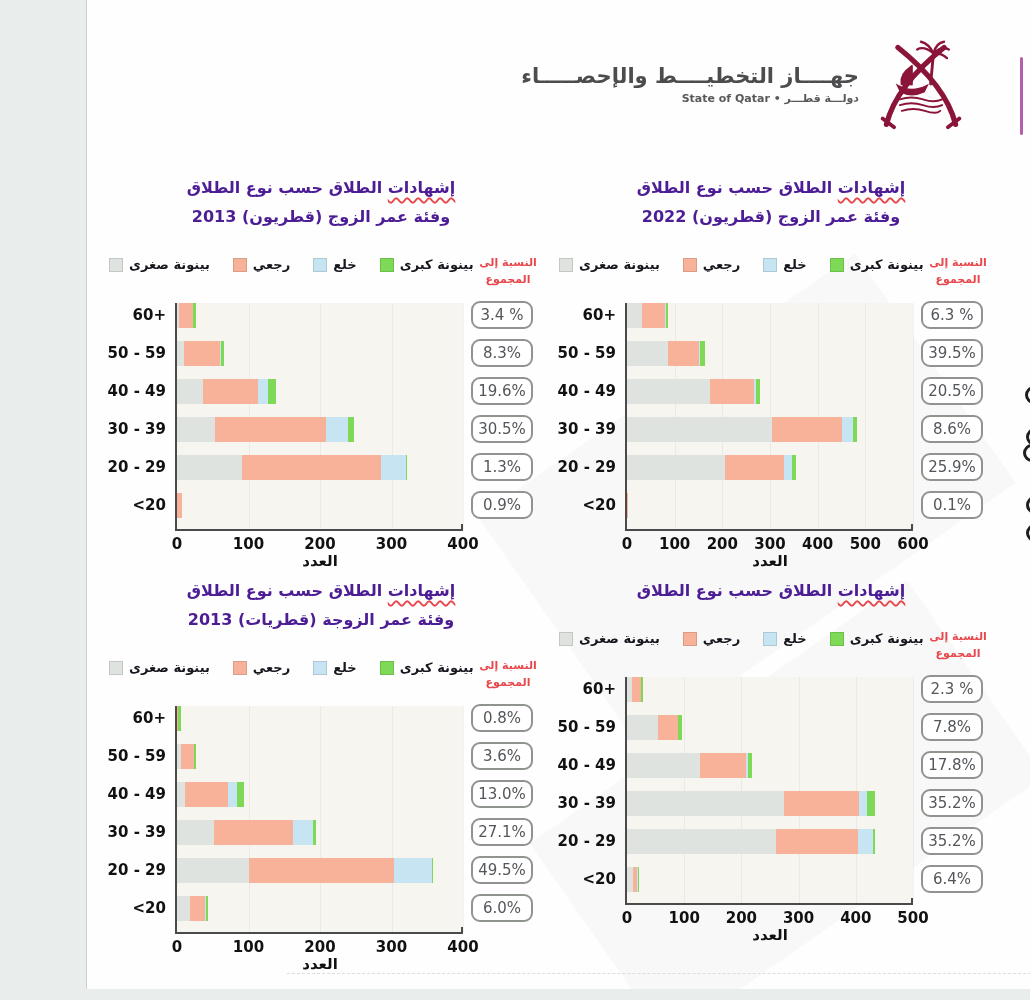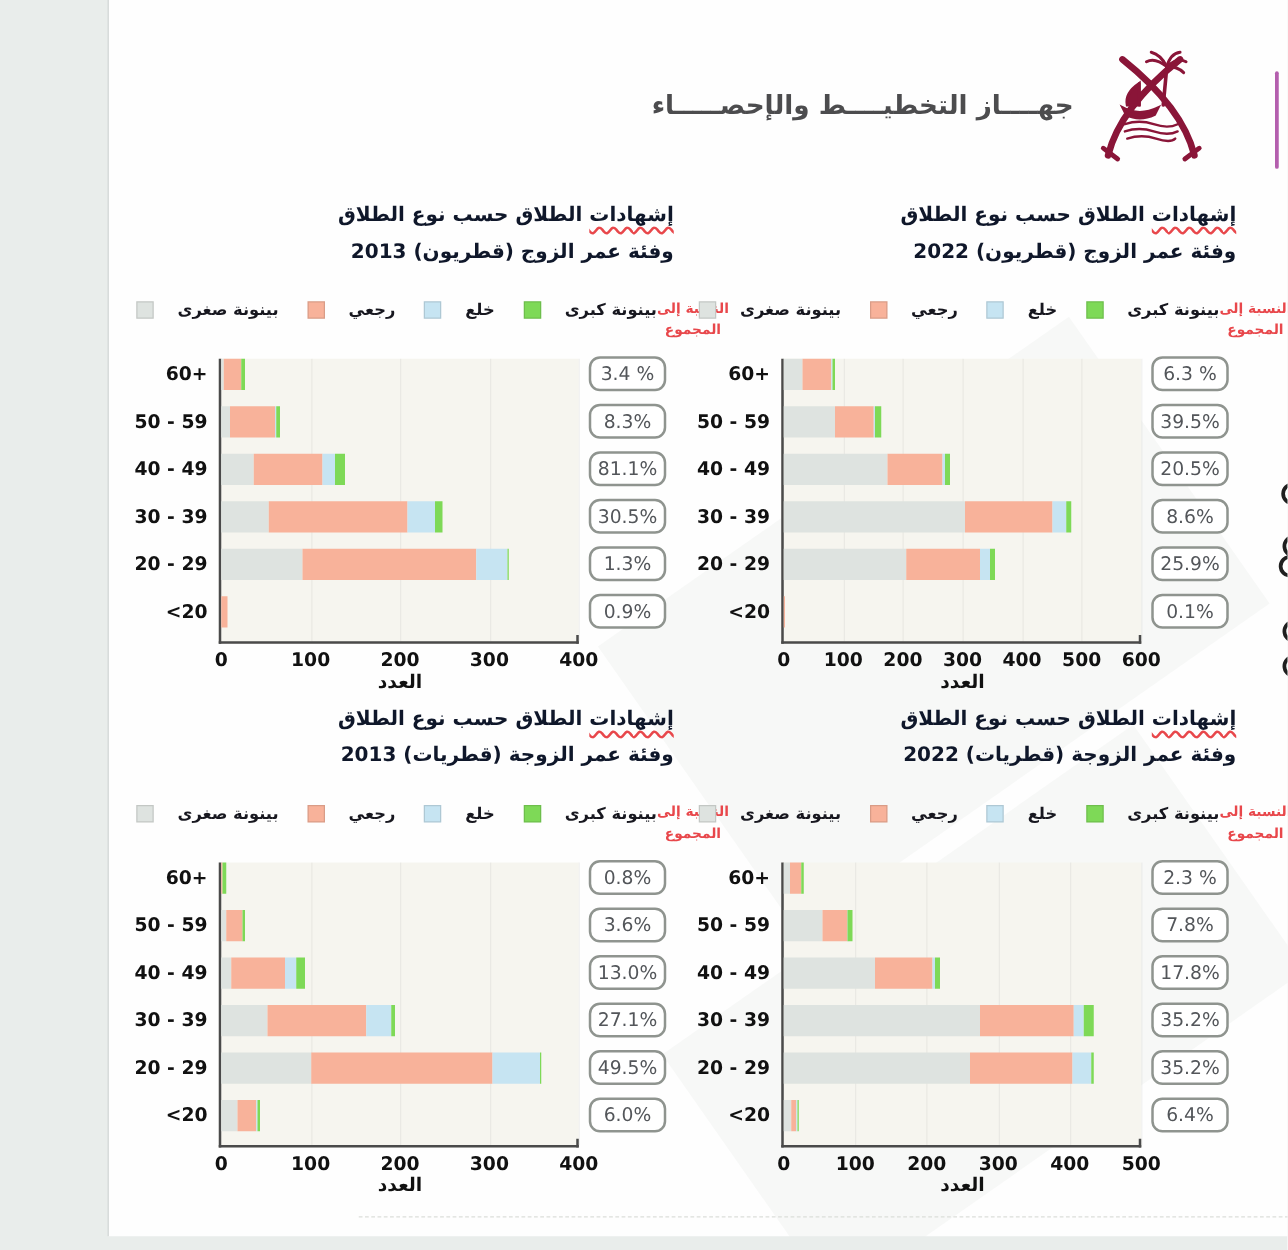--- a/index.html
+++ b/index.html
@@ -24,28 +24,28 @@
   header{position:absolute;top:36px;right:62px;display:flex;align-items:center;gap:14px;}
   .h-text{text-align:right;}
   .org-ar{font-size:21px;font-weight:bold;color:#4c4c4e;letter-spacing:1px;}
   .org-en{font-size:18.5px;font-weight:bold;color:#414043;margin-top:5px;}
   .org-sub{font-size:11px;font-weight:bold;color:#58585a;margin-top:4px;}
   .logo{width:96px;height:96px;flex:0 0 auto;}
 
   
   .chart{position:absolute;width:436px;}
   .chart-title{
-    margin:0 0 0 0;font-size:16px;font-weight:bold;
-    line-height:1.8;color:#0f172a;
+    margin:16px 0 0 0;text-align:center;font-size:16px;font-weight:bold;
+    line-height:1.8;color:#4c1d95;
   }
   .wavy{text-decoration:underline;text-decoration-style:wavy;
     text-decoration-color:#e8474b;text-decoration-thickness:1.5px;text-underline-offset:4px;}
   .legend-row{display:flex;align-items:flex-start;margin-top:25px;padding:0 2px 0 6px;height:24px;}
   .legend-items{display:flex;align-items:center;gap:23px;}
-  .lg-item{display:flex;align-items:flex-start;gap:19px;}
+  .lg-item{display:flex;align-items:flex-end;gap:6px;}
   .lg-sq{width:12px;height:12px;display:inline-block;border:1px solid rgba(0,0,0,0.12);}
   .lg-item span[dir]{font-size:13px;font-weight:bold;color:#17171f;white-space:nowrap;}
   .ratio-label{
     margin-left:auto;width:58px;text-align:center;font-size:11px;font-weight:bold;
     line-height:1.55;position:relative;top:-3px;white-space:nowrap;
   }
   .body-row{display:flex;margin-top:22px;}
   .cats-col{width:72px;}
   .cats-col .cat{height:25px;line-height:25px;margin-bottom:13px;text-align:right;
     padding-right:9px;font-size:15px;font-weight:bold;color:#111;}
@@ -74,20 +74,25 @@
 </head>
 <body>
 
 <div class="page">
   <div class="wm wm1"></div>
   <div class="wm wm2"></div>
 
   <header>
     <div class="h-text">
       <div class="org-ar" dir="rtl">جهــــاز التخطيــــط والإحصـــــاء</div>
+      <div class="org-sub">
+        <span>State of Qatar</span>
+        <span> • </span>
+        <span dir="rtl">دولـــة قطـــر</span>
+      </div>
     </div>
     <svg class="logo" viewBox="0 0 100 100" aria-hidden="true">
       <g stroke="#8A1538" fill="none" stroke-linecap="round">
 
         <path d="M14,92 Q24,52 74,12" stroke-width="5.5"></path>
         <path d="M86,92 Q76,52 26,12" stroke-width="5.5"></path>
         <path d="M10,86 L22,95" stroke-width="4"></path>
         <path d="M90,86 L78,95" stroke-width="4"></path>
 
         <path d="M63,18 L60,50" stroke-width="3"></path>
@@ -181,21 +186,21 @@
             <div class="seg" title="خلع: 34" style="width: 24.31px; background: rgb(198, 228, 242);"></div>
             <div class="seg" title="بينونة كبرى: 2" style="width: 1.43px; background: rgb(126, 217, 87);"></div>
           </div>
           <div class="track">
             <div class="seg" title="رجعي: 7" style="width: 5.005px; background: rgb(248, 178, 154);"></div>
           </div>
         </div>
       <div class="pct-col">
           <div class="pct-box">3.4 %</div>
           <div class="pct-box">8.3%</div>
-          <div class="pct-box">81.1%</div>
+          <div class="pct-box">19.6%</div>
           <div class="pct-box">30.5%</div>
           <div class="pct-box">1.3%</div>
           <div class="pct-box">0.9%</div>
         </div>
     </div>
     <div class="axis-row">
         <span class="tick" style="left: 0px;">0</span>
         <span class="tick" style="left: 71.5px;">100</span>
         <span class="tick" style="left: 143px;">200</span>
         <span class="tick" style="left: 214.5px;">300</span>
@@ -399,21 +404,20 @@
         <span class="tick" style="left: 214.5px;">300</span>
         <span class="tick" style="left: 286px;">400</span>
       </div>
     <div class="xlabel" dir="rtl">العدد</div>
   </section>
 
   <section class="chart" style="left:466px;top:561px">
     <h3 class="chart-title" dir="rtl">
       <span class="wavy">إشهادات</span>
       <span>الطلاق حسب نوع الطلاق</span><br>
-      <span>وفئة عمر الزوجة (قطريات) 2022</span>
     </h3>
     <div class="legend-row">
       <div class="legend-items">
           <span class="lg-item">
             <span class="lg-sq" style="background: rgb(222, 227, 224);"></span>
             <span dir="rtl">بينونة صغرى</span>
           </span>
           <span class="lg-item">
             <span class="lg-sq" style="background: rgb(248, 178, 154);"></span>
             <span dir="rtl">رجعي</span>

